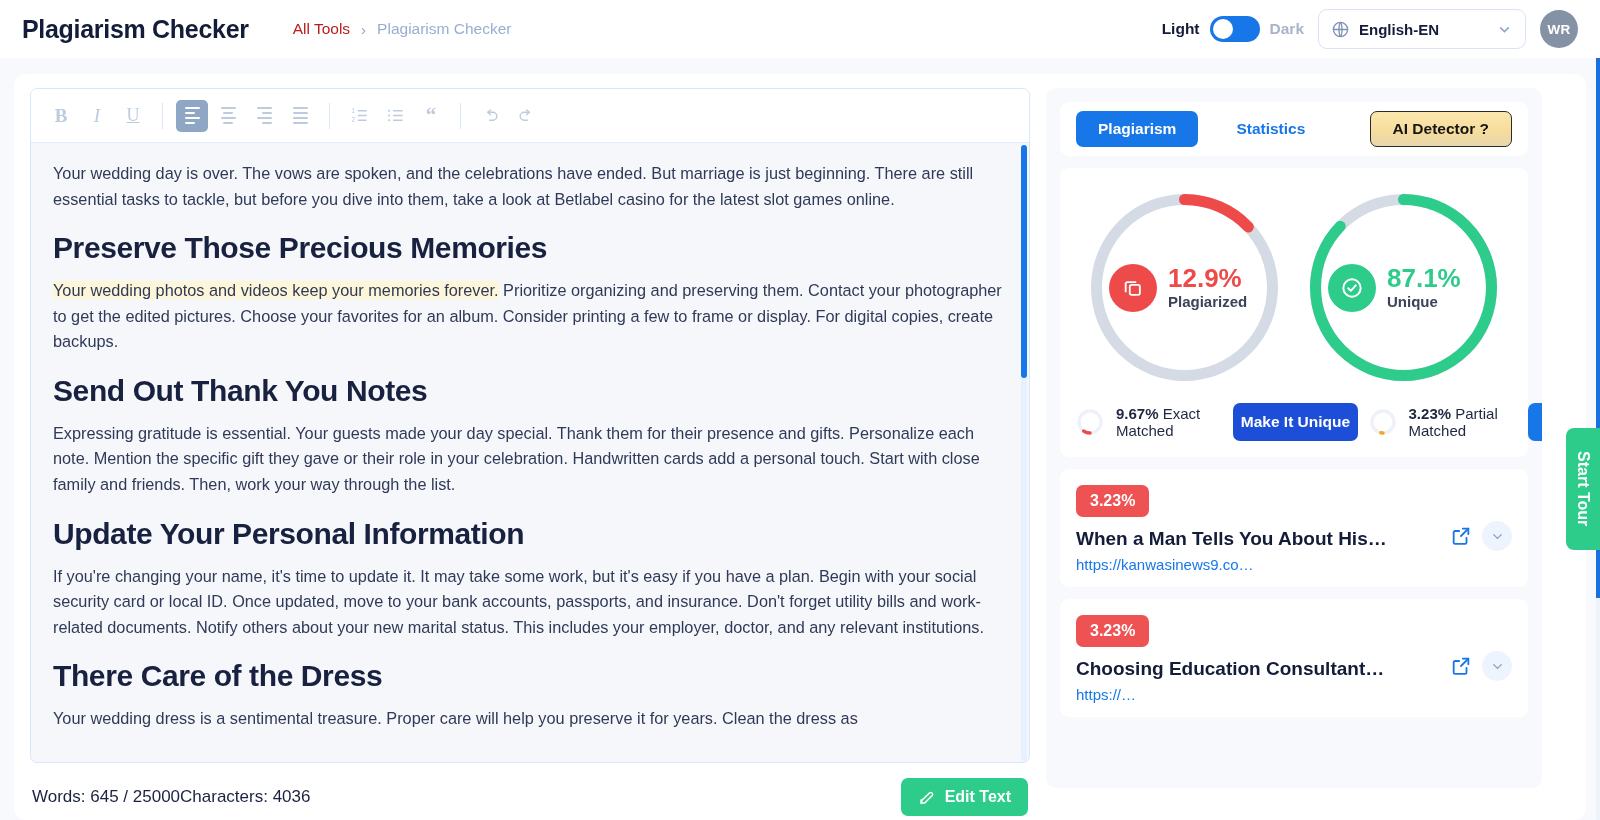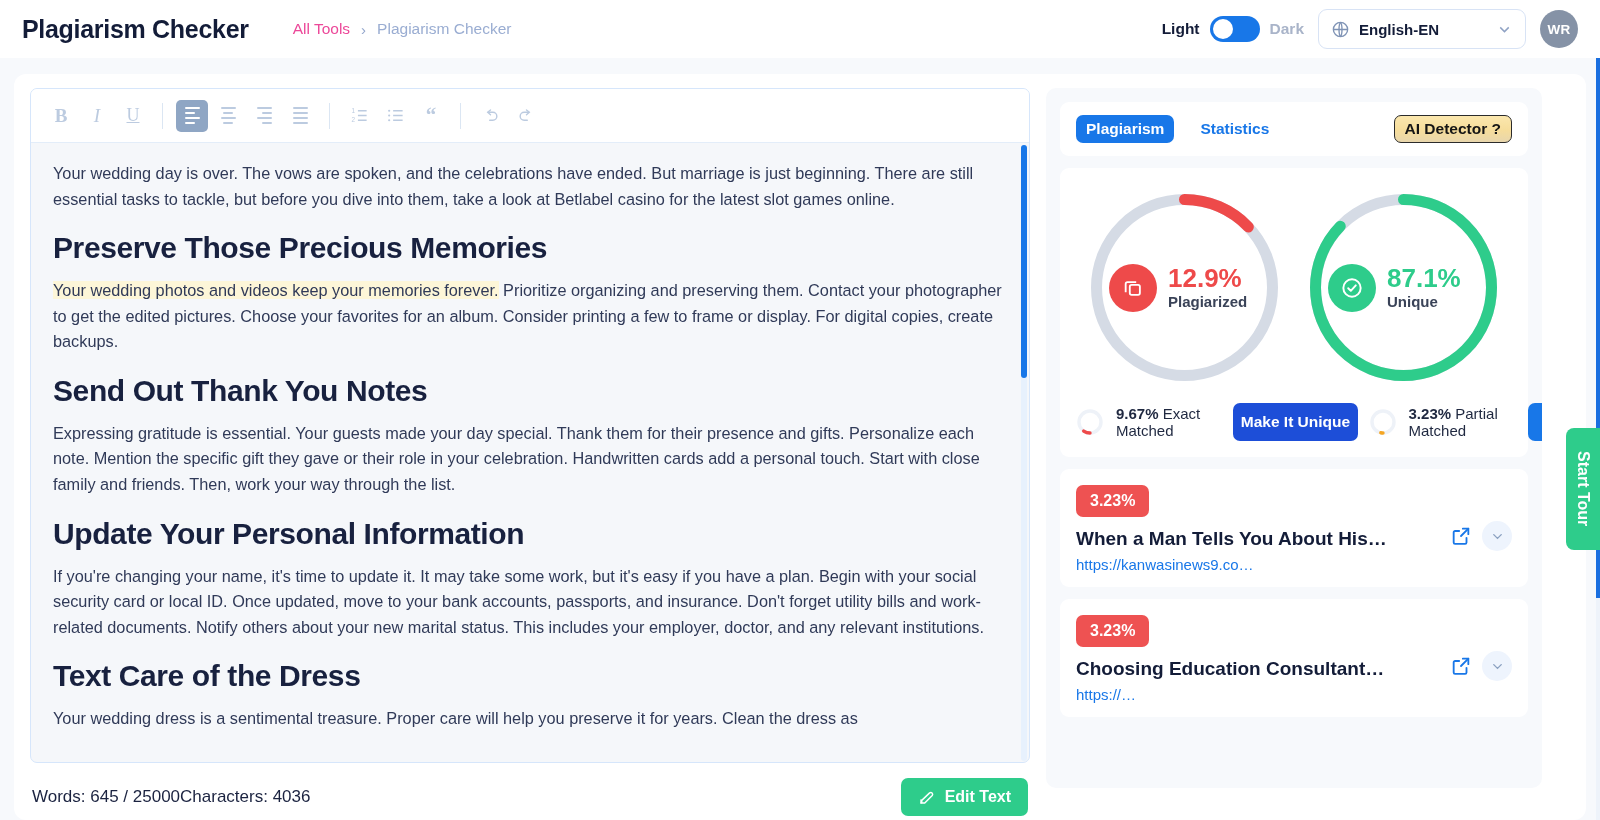--- a/index.html
+++ b/index.html
@@ -26,21 +26,21 @@
     letter-spacing: -0.3px;
     white-space: nowrap;
   }
   .breadcrumb {
     display: flex;
     align-items: center;
     gap: 11px;
     margin-left: 44px;
     font-size: 15.5px;
   }
-  .crumb-link { color: #ec4899; }
+  .crumb-link { color: #b91c1c; }
   .crumb-sep { color: #93a6cc; font-size: 15px; }
   .crumb-current { color: #9aadd2; }
 
   .header-right {
     margin-left: auto;
     display: flex;
     align-items: center;
     gap: 14px;
   }
   .theme-switch { display: flex; align-items: center; gap: 10px; }
@@ -176,21 +176,21 @@
     position: relative;
     overflow: hidden;
     height: 700px;
   }
   .tabs-card {
     background: #fff; border-radius: 9px;
     height: 54px; display: flex; align-items: center;
     padding: 0 16px; gap: 16px;
   }
   .tab {
-    height: 28px; padding: 0 10px; border-radius: 7px;
+    height: 36px; padding: 0 22px; border-radius: 7px;
     display: flex; align-items: center; justify-content: center;
     font-size: 15.5px; font-weight: 700; cursor: pointer;
   }
   .tab.active { background: #1877e8; color: #fff; }
   .tab.plain { color: #1877e8; }
   .tab.ai {
     background: linear-gradient(180deg,#fbe7ae 0%,#f6dd9b 55%,#e8d6ad 100%);
     color: #151515; border: 1px solid #2b2b2b;
     font-weight: 700;
   }
@@ -398,21 +398,21 @@
         </div>
 
         <div class="doc">
           <p>Your wedding day is over. The vows are spoken, and the celebrations have ended. But marriage is just beginning. There are still essential tasks to tackle, but before you dive into them, take a look at Betlabel casino for the latest slot games online.</p>
           <h2>Preserve Those Precious Memories</h2>
           <p><span class="hl">Your wedding photos and videos keep your memories forever.</span><span> Prioritize organizing and preserving them. Contact your photographer to get the edited pictures. Choose your favorites for an album. Consider printing a few to frame or display. For digital copies, create backups.</span></p>
           <h2>Send Out Thank You Notes</h2>
           <p>Expressing gratitude is essential. Your guests made your day special. Thank them for their presence and gifts. Personalize each note. Mention the specific gift they gave or their role in your celebration. Handwritten cards add a personal touch. Start with close family and friends. Then, work your way through the list.</p>
           <h2>Update Your Personal Information</h2>
           <p>If you're changing your name, it's time to update it. It may take some work, but it's easy if you have a plan. Begin with your social security card or local ID. Once updated, move to your bank accounts, passports, and insurance. Don't forget utility bills and work-related documents. Notify others about your new marital status. This includes your employer, doctor, and any relevant institutions.</p>
-          <h2>Text Care of the Dress</h2>
+          <h2>There Care of the Dress</h2>
           <p>Your wedding dress is a sentimental treasure. Proper care will help you preserve it for years. Clean the dress as</p>
         </div>
 
         <div class="editor-scroll-track"></div>
         <div class="editor-scroll-thumb"></div>
       </div>
 
       <div class="editor-footer">
         <div class="counts">
           <span>Words: 645 / 25000</span>

